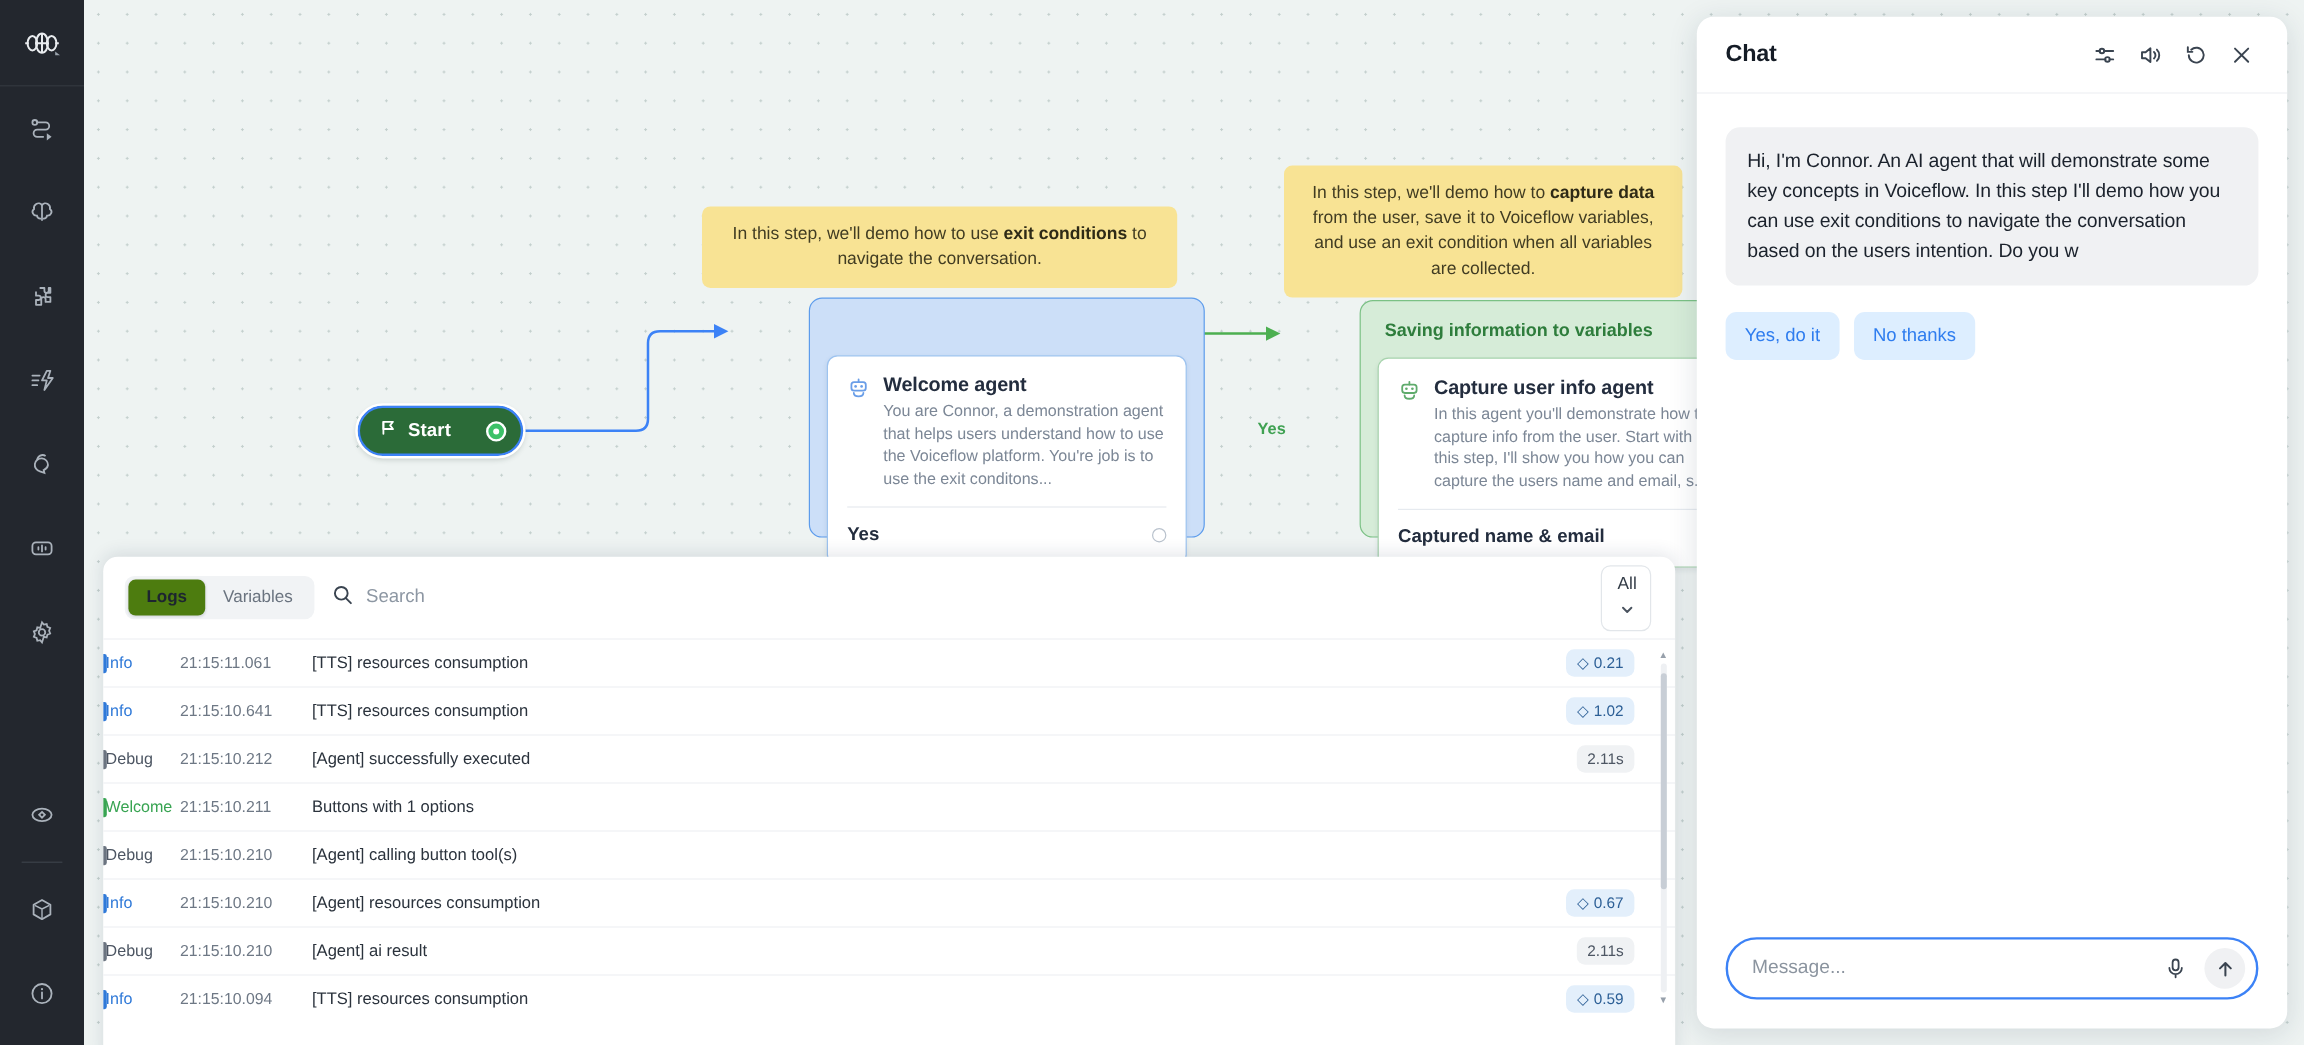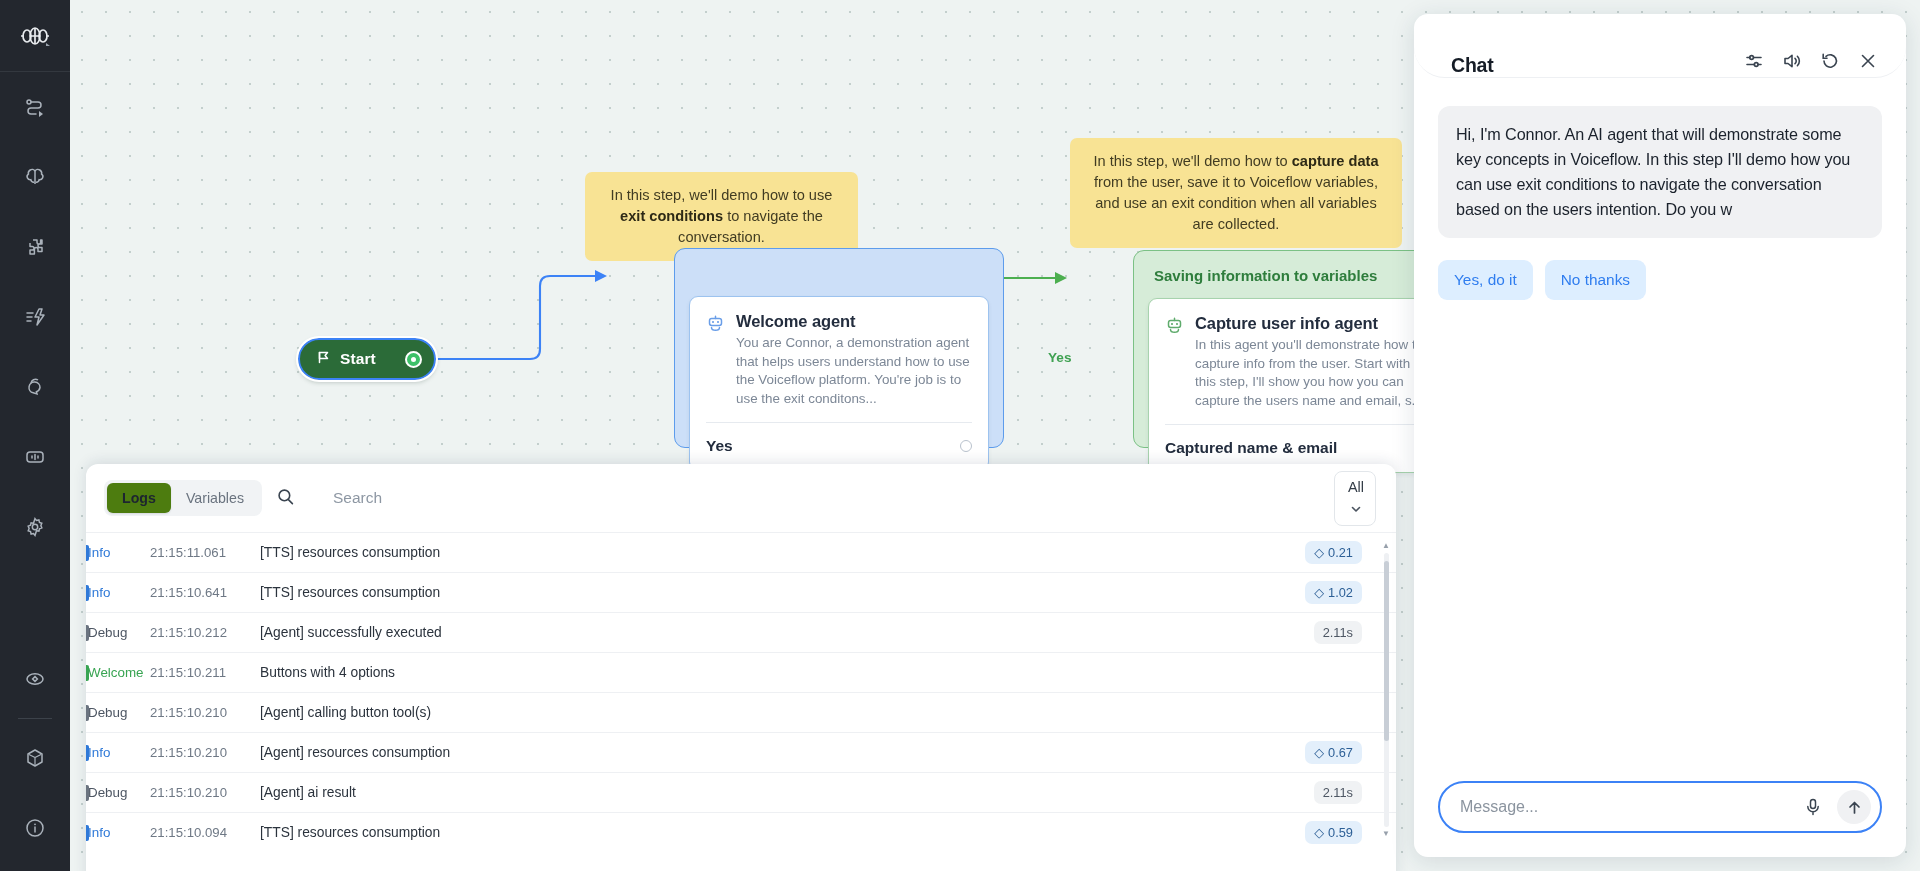--- a/index.html
+++ b/index.html
@@ -77,21 +77,21 @@
     position: absolute;
     background: #f8e394;
     border-radius: 7px;
     padding: 13px 16px;
     font-size: 14.6px;
     line-height: 21px;
     color: #413c22;
     text-align: center;
   }
   .note b { font-weight: 700; color: #2e2a16; }
-  #note-blue { left: 515px; top: 172px; width: 273px; }
+  #note-blue { left: 515px; top: 172px; width: 396px; }
   #note-green { left: 1000px; top: 138px; width: 332px; }
 
   
   .group {
     position: absolute;
     border-radius: 11px;
     border: 1.6px solid;
     padding: 0;
   }
   .group > .g-title {
@@ -157,21 +157,21 @@
   }
   .seg-btn {
     padding: 7px 15px; font-size: 14.2px; border-radius: 6px;
     color: #6a737f; cursor: pointer; font-weight: 500;
   }
   .seg-btn.on { background: #4d7c0f; color: #1d2530; font-weight: 600;
     box-shadow: 0 1px 2px rgba(20,40,60,.13); }
   #searchbox { display:flex; align-items:center; gap: 10px; flex:1; cursor: text;}
   #searchbox input {
     border: none; outline: none; font-size: 15.5px; color: #0f766e;
-    font-family: inherit; width: 100%; background: transparent; margin-left: 28px;
+    font-family: inherit; width: 100%; background: transparent;
   }
   #searchbox input::placeholder { color: #8d97a3; }
   #filter {
     display:flex; align-items:center; gap:7px;
     border: 1.3px solid #e2e6ea; border-radius: 8px;
     padding: 7px 11px 7px 13px; font-size: 14.4px; color: #323b46; cursor: pointer; flex-direction: column;
   }
 
   #log-rows { position: relative; }
   .lrow {
@@ -207,22 +207,22 @@
   #log-scroll .thumb { position:absolute; top:8px; left:0; width:5px; height:180px; background:#c8ced6; border-radius:3px; }
 
   
   #chat {
     position: absolute; right: 14px; top: 14px; width: 492px; height: 843px;
     background: #ffffff; border-radius: 14px;
     box-shadow: 0 4px 24px rgba(25,45,70,0.13);
     display: flex; flex-direction: column; overflow: hidden;
   }
   #chat-head {
-    height: 64px; display: flex; align-items: flex-end;
-    padding: 0 22px 0 37px; border-bottom: 1px solid #eef0f3; border-radius: 31px;
+    height: 64px; display: flex; align-items: center;
+    padding: 0 22px 0 24px; border-bottom: 1px solid #eef0f3;
   }
   #chat-title { font-size: 19.5px; font-weight: 700; color: #151c26; flex: 1; letter-spacing: -.2px; }
   .chat-ico { padding: 6px; margin-left: 6px; cursor: pointer; display:flex; }
   #chat-body { flex: 1; padding: 28px 24px 0 24px; overflow: hidden; }
   #bubble {
     background: #f0f1f3; border-radius: 12px;
     padding: 16px 18px; font-size: 16.2px; line-height: 25px;
     color: #1b222c; letter-spacing: -.1px;
   }
   #choices { display: flex; gap: 12px; margin-top: 22px; }
@@ -471,21 +471,21 @@
           <span class="ts">21:15:10.212</span>
           <span class="msg">[Agent] successfully executed</span>
           <span class="pill dur">
             <span>2.11s</span>
           </span>
         </div>
         <div class="lrow">
           <span class="tick output"></span>
           <span class="lvl output">Welcome</span>
           <span class="ts">21:15:10.211</span>
-          <span class="msg">Buttons with 4 options</span>
+          <span class="msg">Buttons with 1 options</span>
         </div>
         <div class="lrow">
           <span class="tick debug"></span>
           <span class="lvl debug">Debug</span>
           <span class="ts">21:15:10.210</span>
           <span class="msg">[Agent] calling button tool(s)</span>
         </div>
         <div class="lrow">
           <span class="tick info"></span>
           <span class="lvl info">Info</span>

